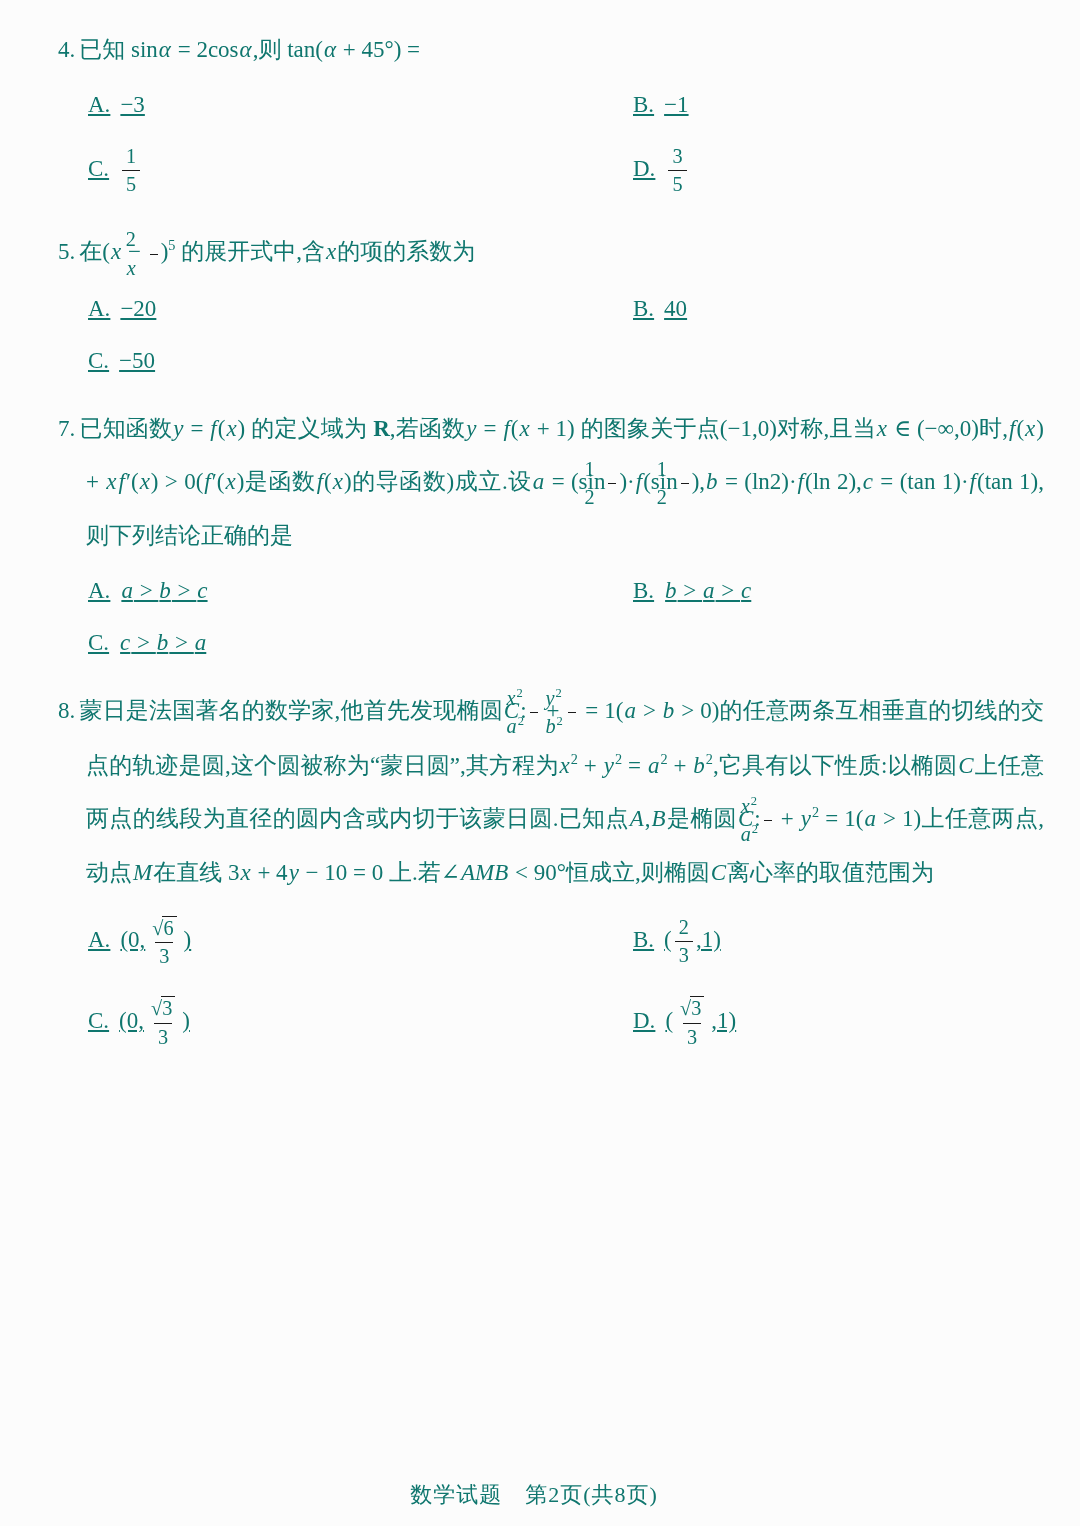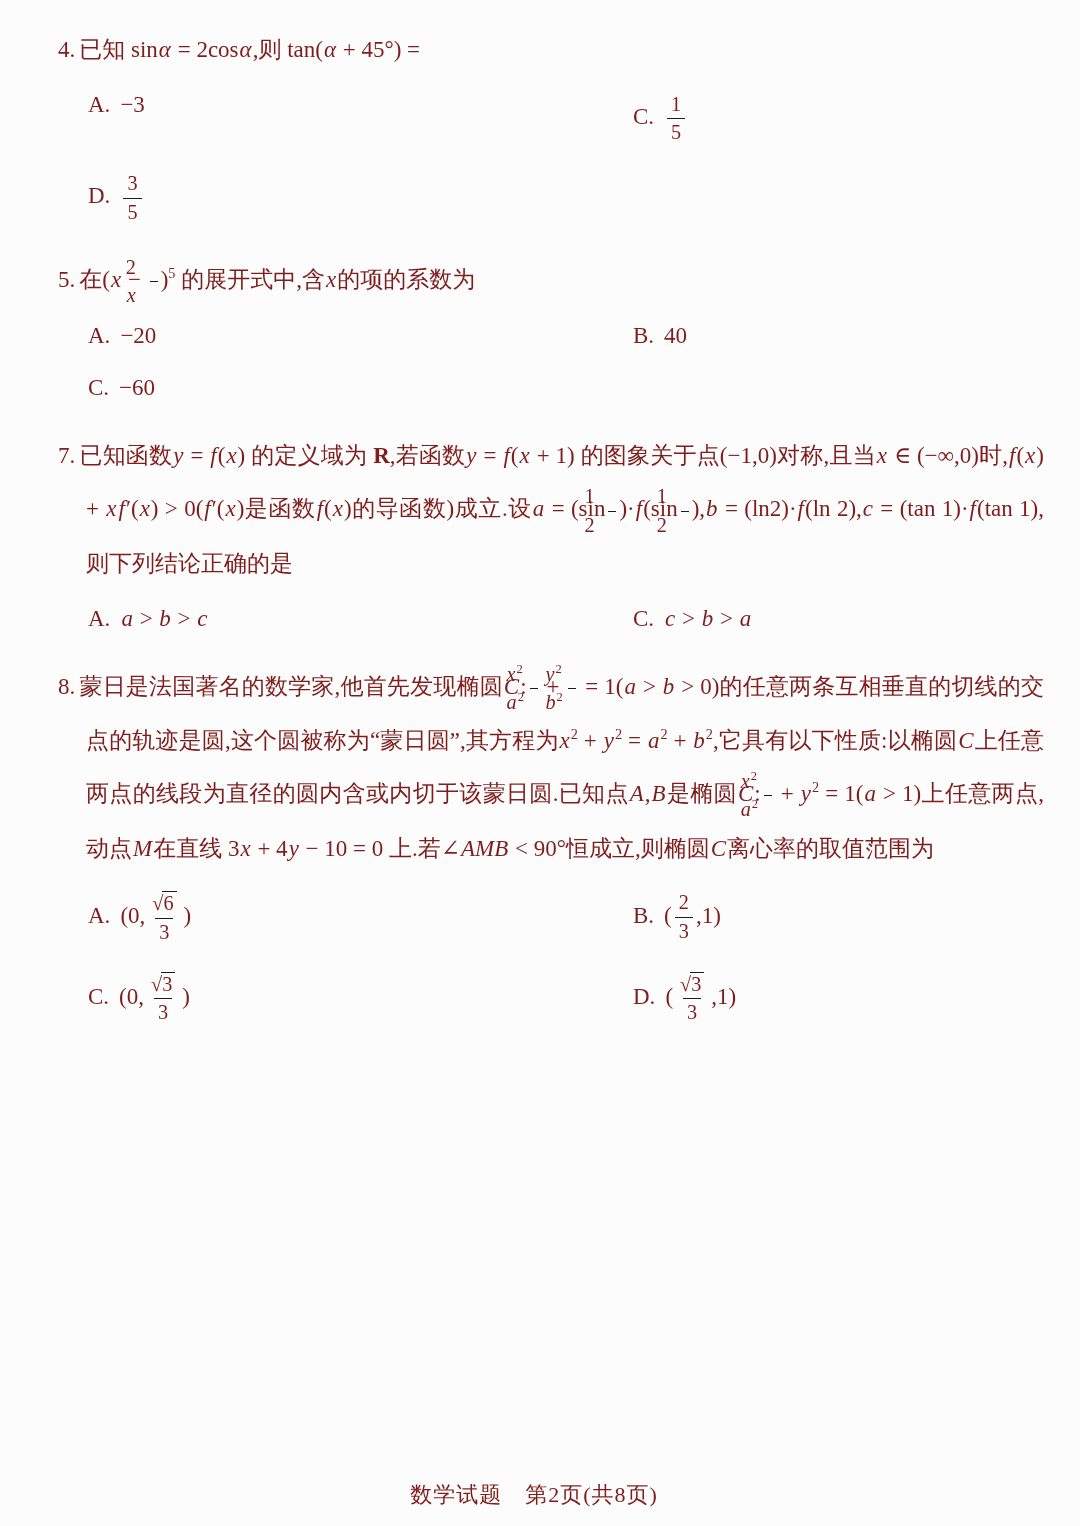--- a/index.html
+++ b/index.html
@@ -2,39 +2,40 @@
 <html><head>
 <meta charset="utf-8">
 <style>
   * { margin:0; padding:0; box-sizing:border-box; }
   html,body { background:#d8d8d8; }
   .page {
     position:relative;
     width:1080px; height:1526px;
     margin:0 auto;
     background:#fcfcfc;
-    color:#7f1d1d;
+    color:#0f766e;
     font-family:"Liberation Serif","DejaVu Serif",serif;
     font-size:23px;
     padding:24px 36px 10px 30px;
     overflow:hidden;
   }
   .question { margin-bottom:16px; }
   .stem {
     padding-left:56px;
     text-indent:-28px;
     line-height:2.3;
     text-align:justify;
   }
   .qnum { margin-right:4px; }
   .options {
     display:grid;
     grid-template-columns:545px auto;
     padding-left:58px;
     margin-top:2px;
+    text-decoration:underline;
   }
   .option { padding:13px 0; }
   .olabel { margin-right:10px; }
   .var { font-style:italic; padding:0 1px; }
   .bold { font-weight:bold; }
   sup.sup { font-size:0.62em; line-height:0; }
   .frac {
     display:inline-flex;
     flex-direction:column;
     align-items:center;
@@ -63,53 +64,55 @@
 </style>
 </head>
 <body>
 
 <div class="page">
   <div id="questions">
       <div class="question">
         <p class="stem"><span class="qnum">4.</span>已知 sin<span class="var">α</span> = 2cos<span class="var">α</span>,则 tan(<span class="var">α</span> + 45°) =</p>
         <div class="options">
           <div class="option"><span class="olabel">A.</span><span class="ocontent">−3</span></div>
+          <div class="option"><span class="olabel">B.</span><span class="ocontent">−1</span></div>
           <div class="option"><span class="olabel">C.</span><span class="ocontent"><span class="frac">
                 <span class="fnum">1</span>
                 <span class="fden">5</span>
               </span></span></div>
           <div class="option"><span class="olabel">D.</span><span class="ocontent"><span class="frac">
                 <span class="fnum">3</span>
                 <span class="fden">5</span>
               </span></span></div>
         </div>
       </div>
       <div class="question">
         <p class="stem"><span class="qnum">5.</span>在(<span class="var">x</span> − <span class="frac">
             <span class="fnum">2</span>
             <span class="fden"><span class="var">x</span></span>
           </span>)<sup class="sup">5</sup> 的展开式中,含<span class="var">x</span>的项的系数为</p>
         <div class="options">
           <div class="option"><span class="olabel">A.</span><span class="ocontent">−20</span></div>
           <div class="option"><span class="olabel">B.</span><span class="ocontent">40</span></div>
-          <div class="option"><span class="olabel">C.</span><span class="ocontent">−60</span></div>
+          <div class="option"><span class="olabel">C.</span><span class="ocontent">−50</span></div>
         </div>
       </div>
       <div class="question">
       </div>
       <div class="question">
         <p class="stem"><span class="qnum">7.</span>已知函数<span class="var">y</span> = <span class="var">f</span>(<span class="var">x</span>) 的定义域为 <span class="bold">R</span>,若函数<span class="var">y</span> = <span class="var">f</span>(<span class="var">x</span> + 1) 的图象关于点(−1,0)对称,且当<span class="var">x</span> ∈ (−∞,0)时,<span class="var">f</span>(<span class="var">x</span>) + <span class="var">x</span><span class="var">f</span>′(<span class="var">x</span>) &gt; 0(<span class="var">f</span>′(<span class="var">x</span>)是函数<span class="var">f</span>(<span class="var">x</span>)的导函数)成立.设<span class="var">a</span> = (sin<span class="frac">
             <span class="fnum">1</span>
             <span class="fden">2</span>
           </span>)·<span class="var">f</span>(sin<span class="frac">
             <span class="fnum">1</span>
             <span class="fden">2</span>
           </span>),<span class="var">b</span> = (ln2)·<span class="var">f</span>(ln 2),<span class="var">c</span> = (tan 1)·<span class="var">f</span>(tan 1),则下列结论正确的是</p>
         <div class="options">
           <div class="option"><span class="olabel">A.</span><span class="ocontent"><span class="var">a</span> &gt; <span class="var">b</span> &gt; <span class="var">c</span></span></div>
+          <div class="option"><span class="olabel">B.</span><span class="ocontent"><span class="var">b</span> &gt; <span class="var">a</span> &gt; <span class="var">c</span></span></div>
           <div class="option"><span class="olabel">C.</span><span class="ocontent"><span class="var">c</span> &gt; <span class="var">b</span> &gt; <span class="var">a</span></span></div>
         </div>
       </div>
       <div class="question">
         <p class="stem"><span class="qnum">8.</span>蒙日是法国著名的数学家,他首先发现椭圆<span class="var">C</span>:<span class="frac">
             <span class="fnum"><span class="var">x</span><sup class="sup">2</sup></span>
             <span class="fden"><span class="var">a</span><sup class="sup">2</sup></span>
           </span> + <span class="frac">
             <span class="fnum"><span class="var">y</span><sup class="sup">2</sup></span>
             <span class="fden"><span class="var">b</span><sup class="sup">2</sup></span>

